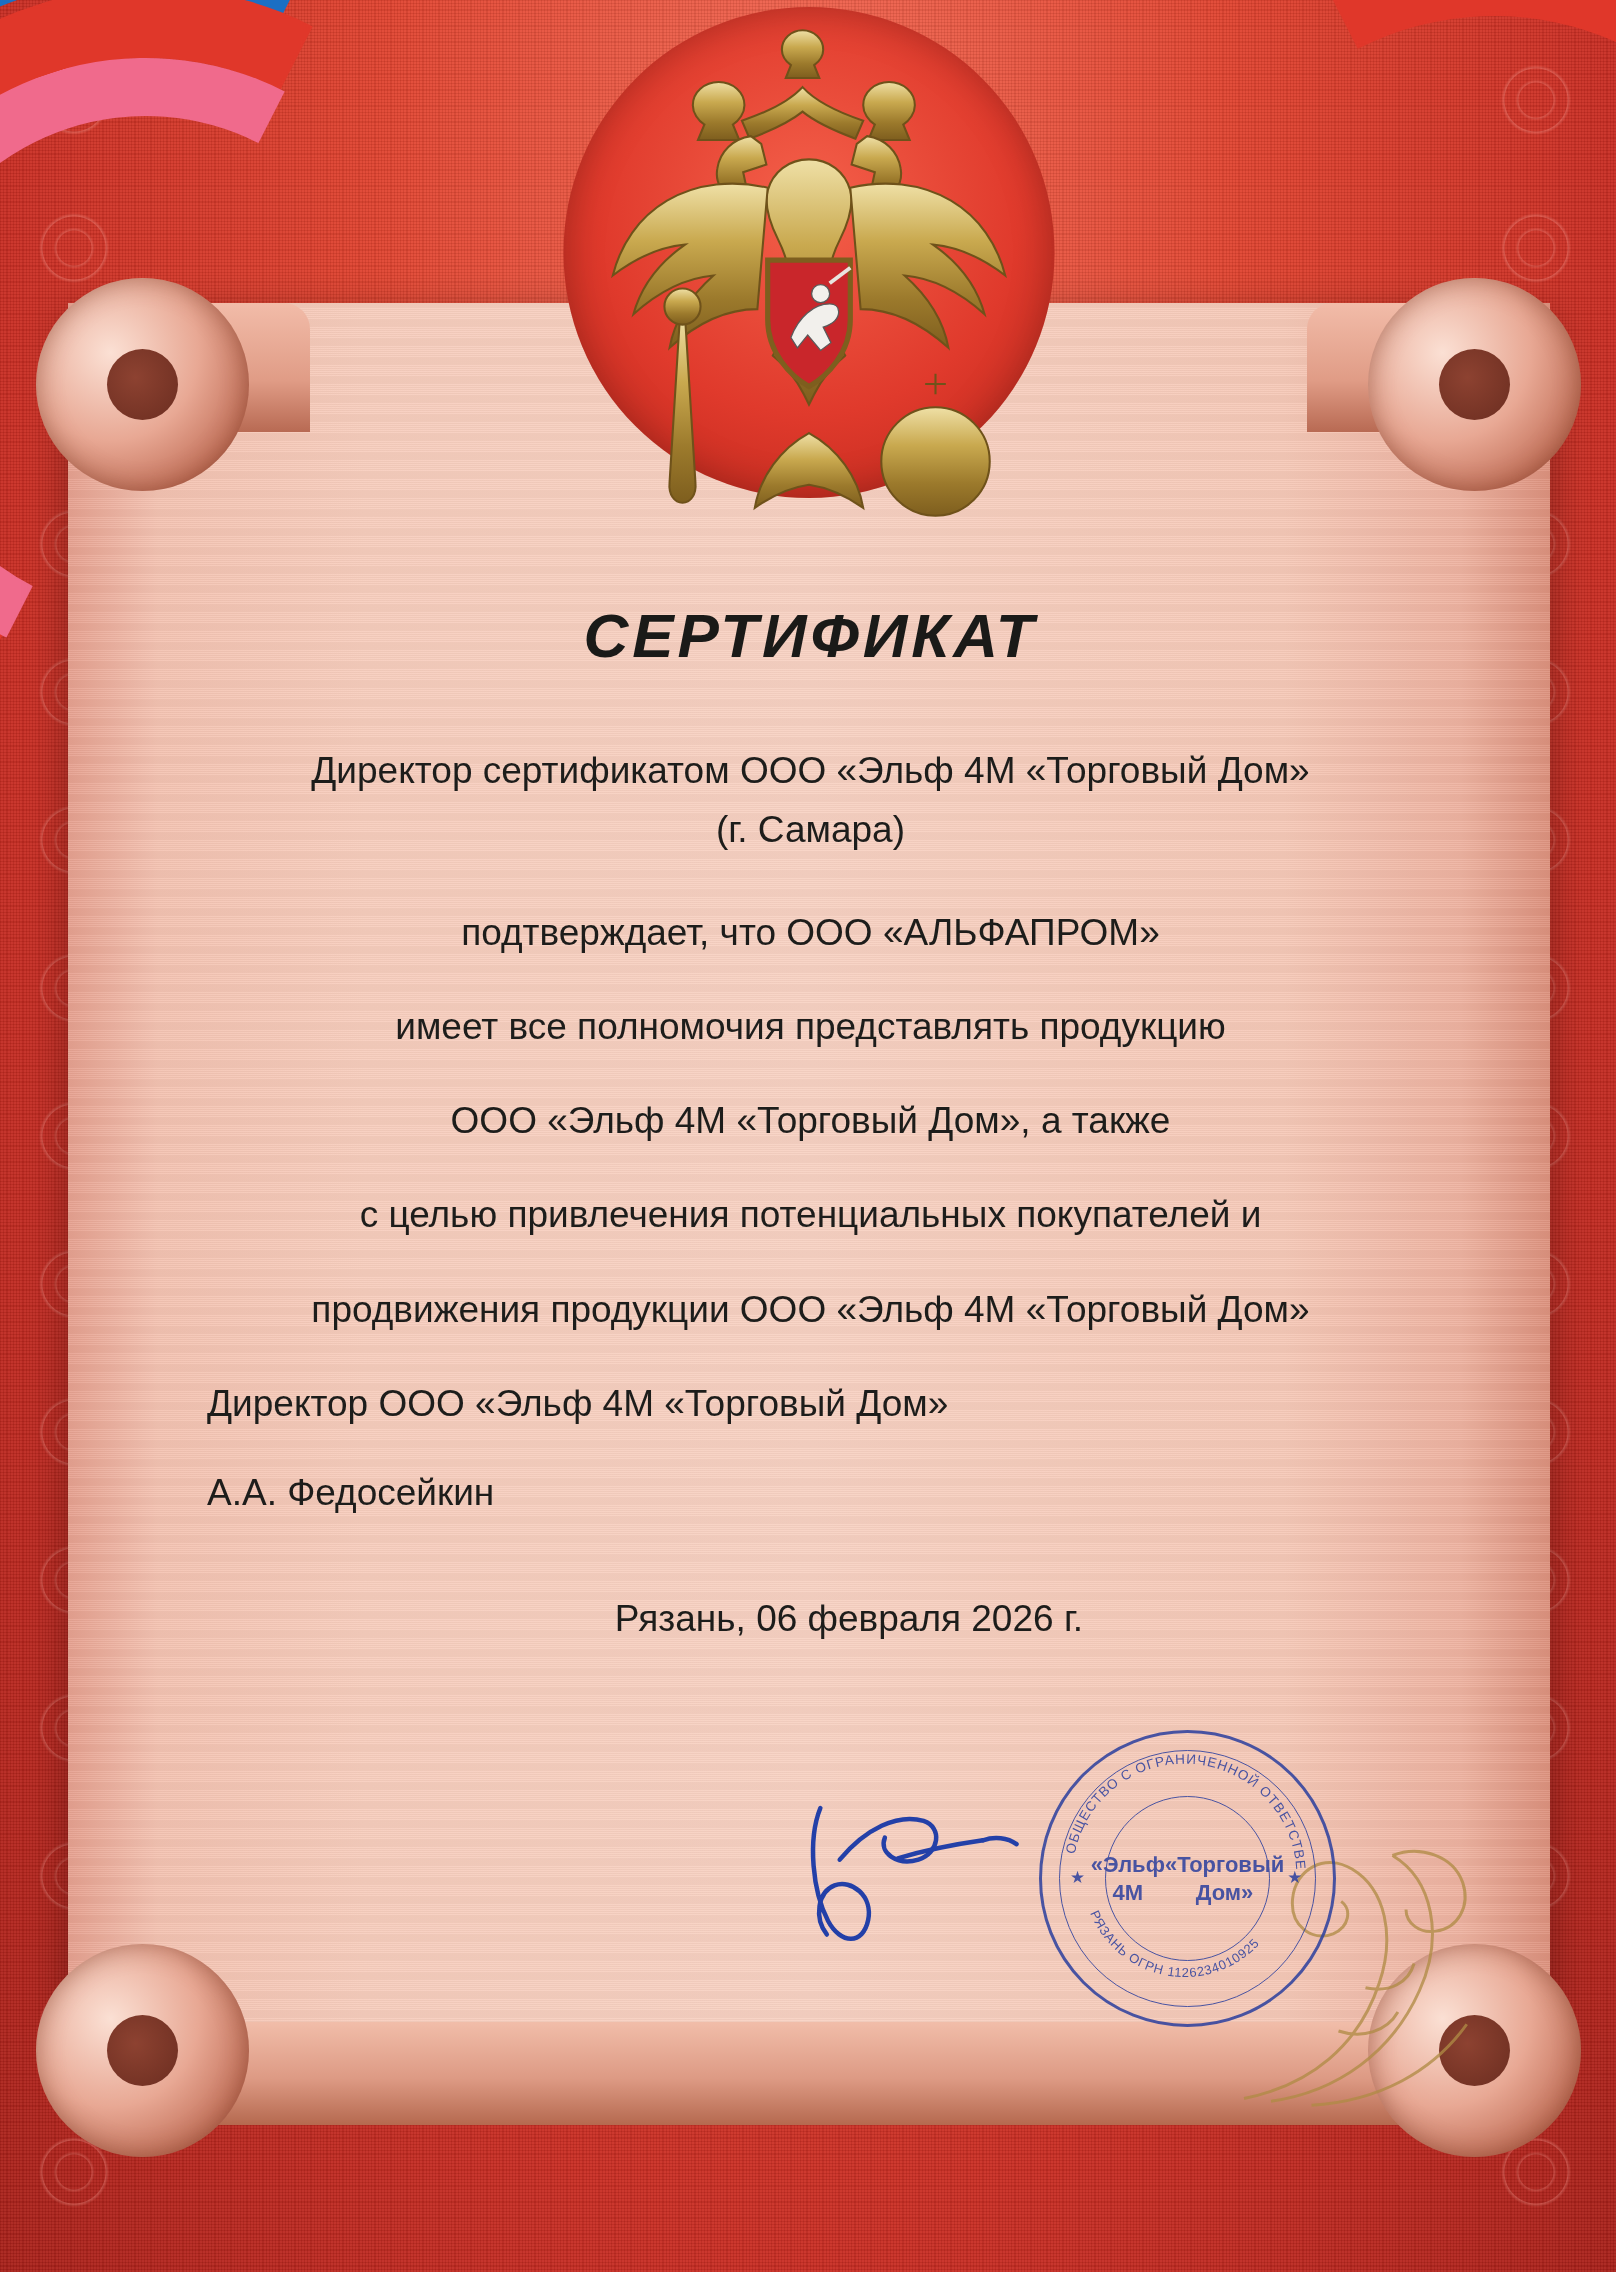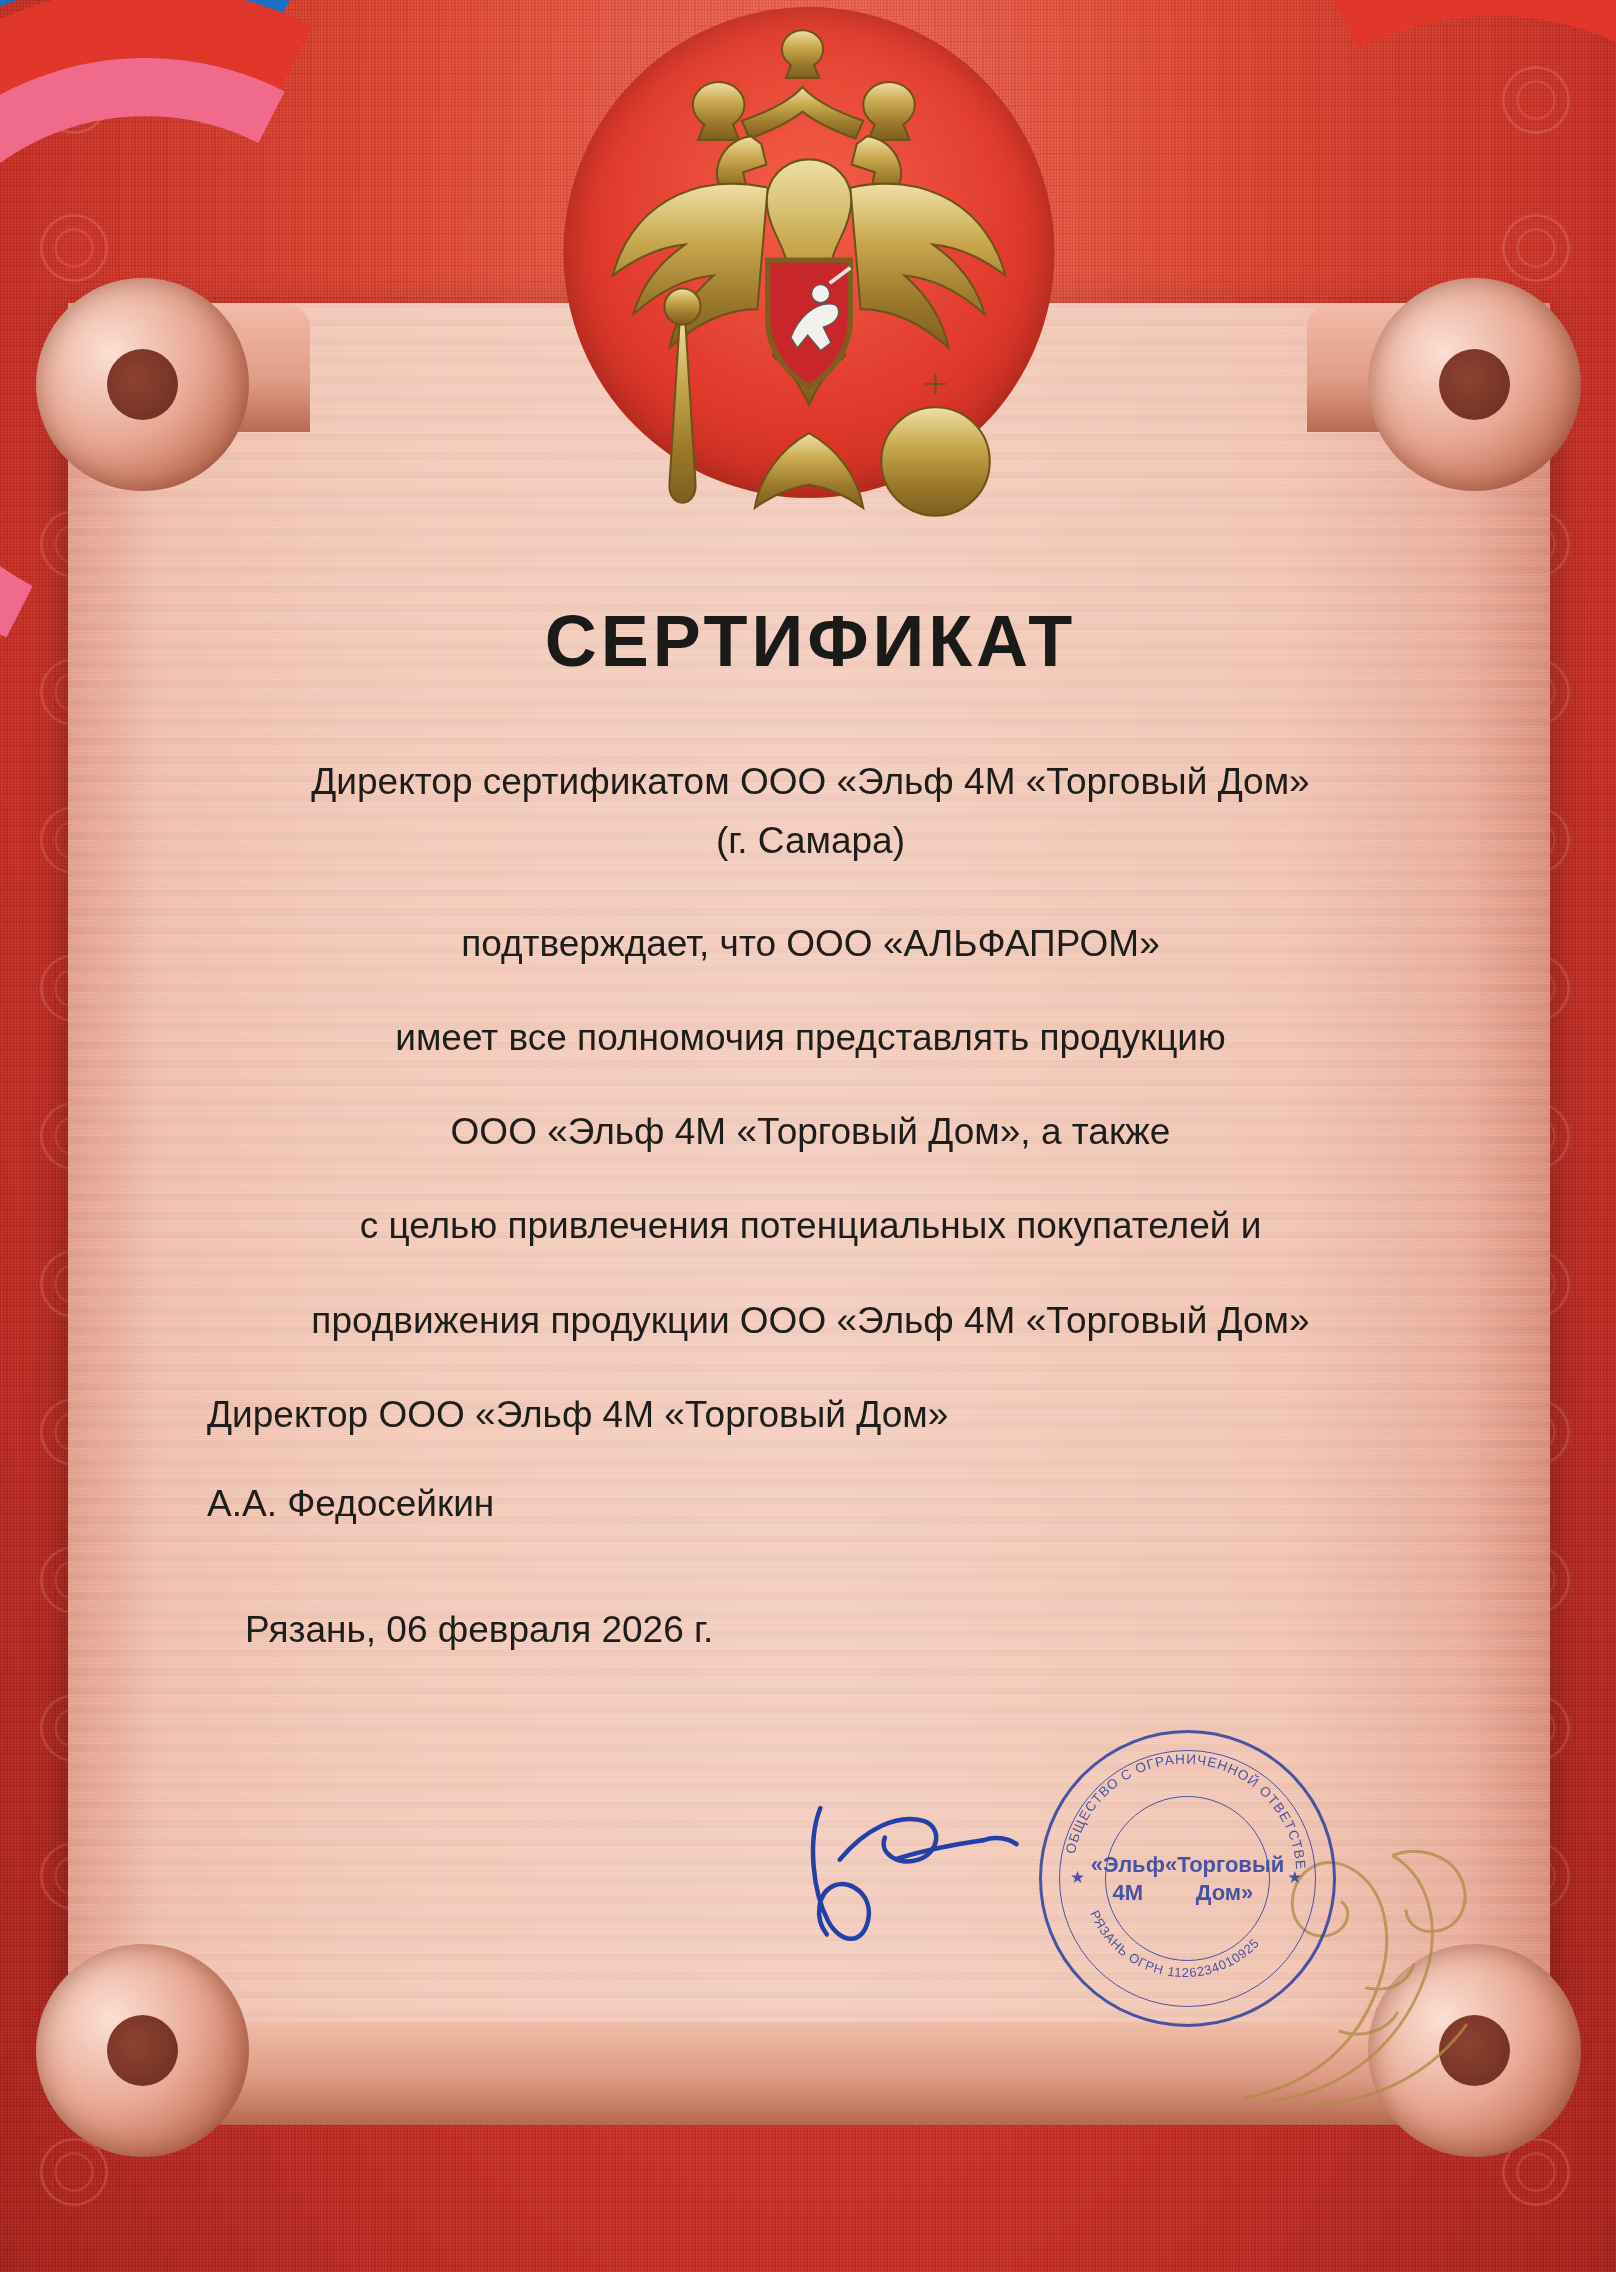--- a/index.html
+++ b/index.html
@@ -163,46 +163,47 @@
   
   .content {
     position: absolute;
     left: 168px;
     top: 600px;
     width: 1285px;
     text-align: center;
     color: #1d1d1b;
   }
   .title {
-    font-size: 72px;
+    font-size: 62px;
     font-weight: bold;
     letter-spacing: 3.9px;
     margin: 0 0 77px 0;
     color: #1a1a18;
+    font-style: italic;
   }
   .line {
     font-size: 37px;
     line-height: 1.25;
     margin: 0 0 48px 0;
     white-space: nowrap;
   }
   .line.sub {
     margin-top: -35px;
     margin-bottom: 56px;
   }
   .signblock {
     text-align: left;
     margin-left: 39px;
   }
   .signblock .line { margin-bottom: 43px; }
 
   .place-date {
     margin-top: 82px;
     font-size: 37px;
-    text-align: left;
+    text-align: center;
     padding-left: 77px;
   }
 
   
   .stamp {
     position: absolute;
     left: 1039px;
     top: 1730px;
     width: 291px;
     height: 291px;

